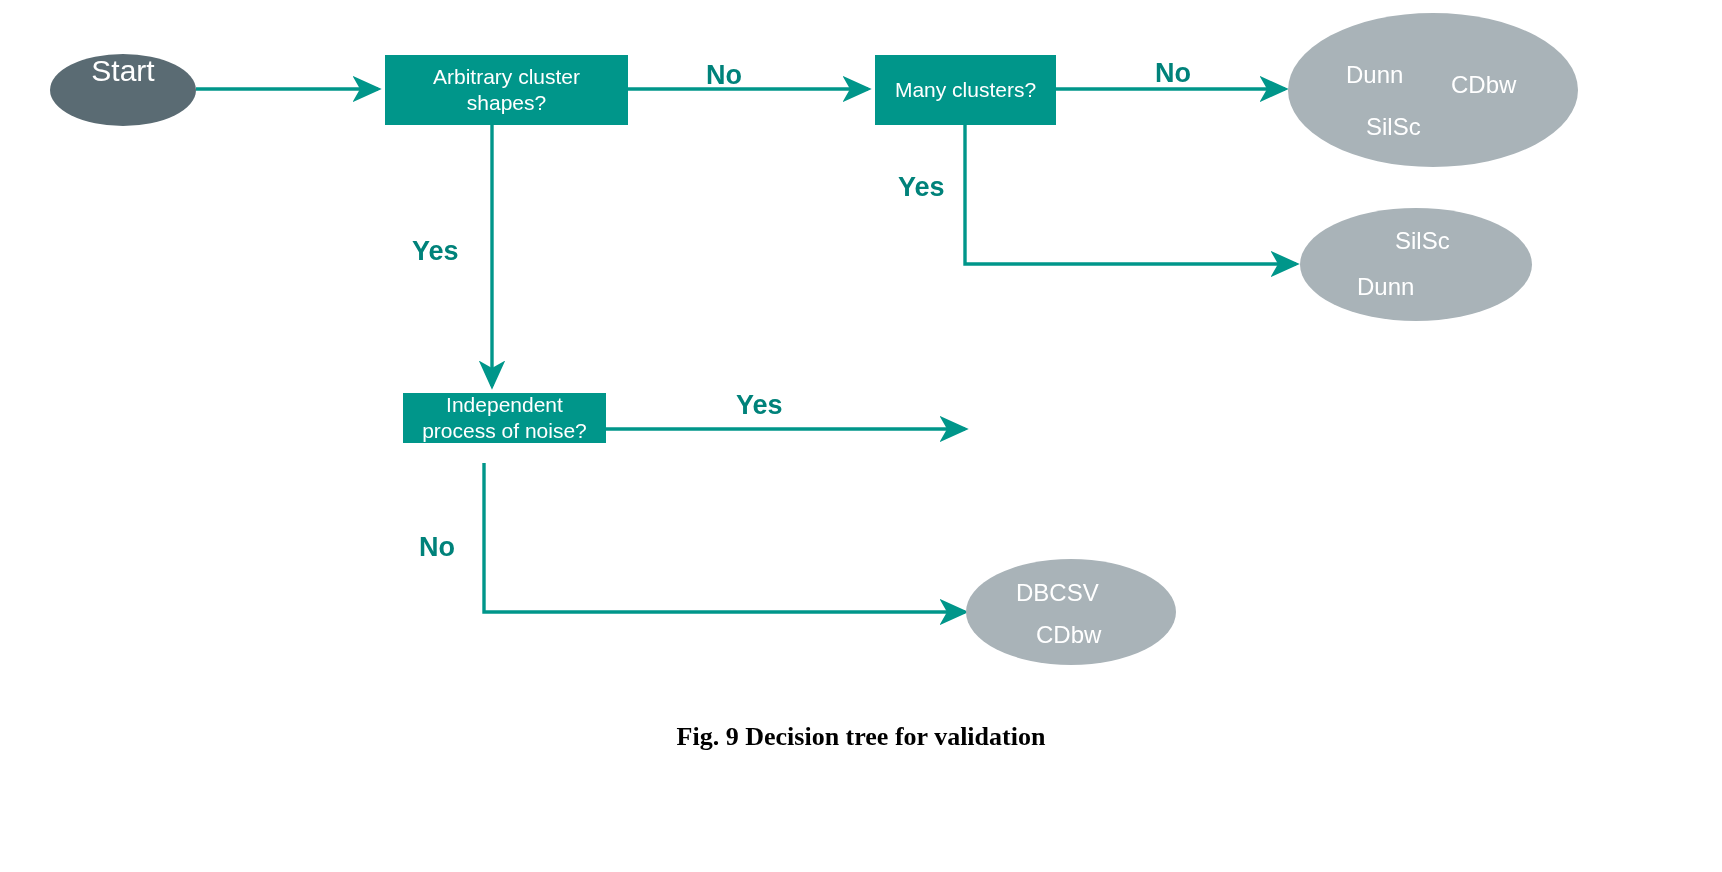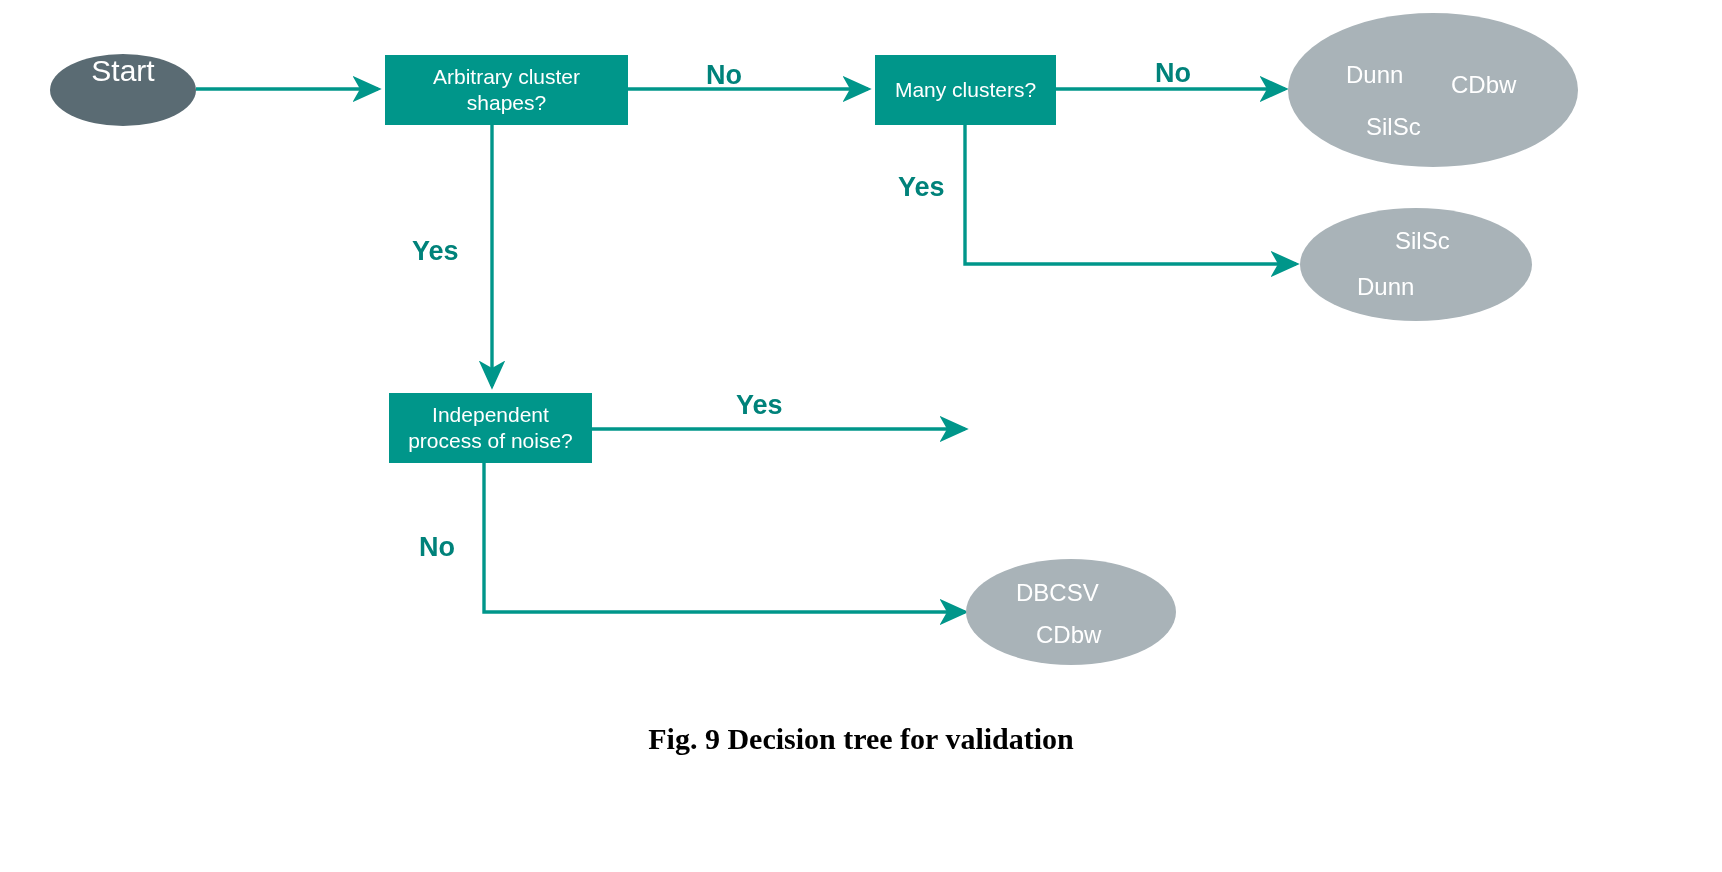--- a/index.html
+++ b/index.html
@@ -67,21 +67,21 @@
     font-weight: bold;
     white-space: nowrap;
   }
   .caption {
     position: absolute;
     left: 0;
     right: 0;
     text-align: center;
     font-family: "Liberation Serif", serif;
     font-weight: bold;
-    font-size: 30px;
+    font-size: 26px;
     color: #000000;
   }
 </style>
 </head>
 <body>
 
 <div id="canvas">
 
   <svg id="flow-svg" viewBox="0 0 1722 872">
     <defs>
@@ -118,21 +118,21 @@
 
   <div class="decision-box" style="left:385px; top:55px; width:243px; height:70px;">
     <span>Arbitrary cluster
 shapes?</span>
   </div>
 
   <div class="decision-box" style="left:875px; top:55px; width:181px; height:70px;">
     <span>Many clusters?</span>
   </div>
 
-  <div class="decision-box" style="left:389px; top:393px; width:203px; height:70px;">
+  <div class="decision-box" style="left:403px; top:393px; width:203px; height:50px;">
     <span>Independent
 process of noise?</span>
   </div>
 
   <div class="result-ellipse" style="left:1288px; top:13px; width:290px; height:154px;">
     <span class="result-term" style="left:58px; top:48px;">Dunn</span>
     <span class="result-term" style="left:163px; top:58px;">CDbw</span>
     <span class="result-term" style="left:78px; top:100px;">SilSc</span>
   </div>
 

